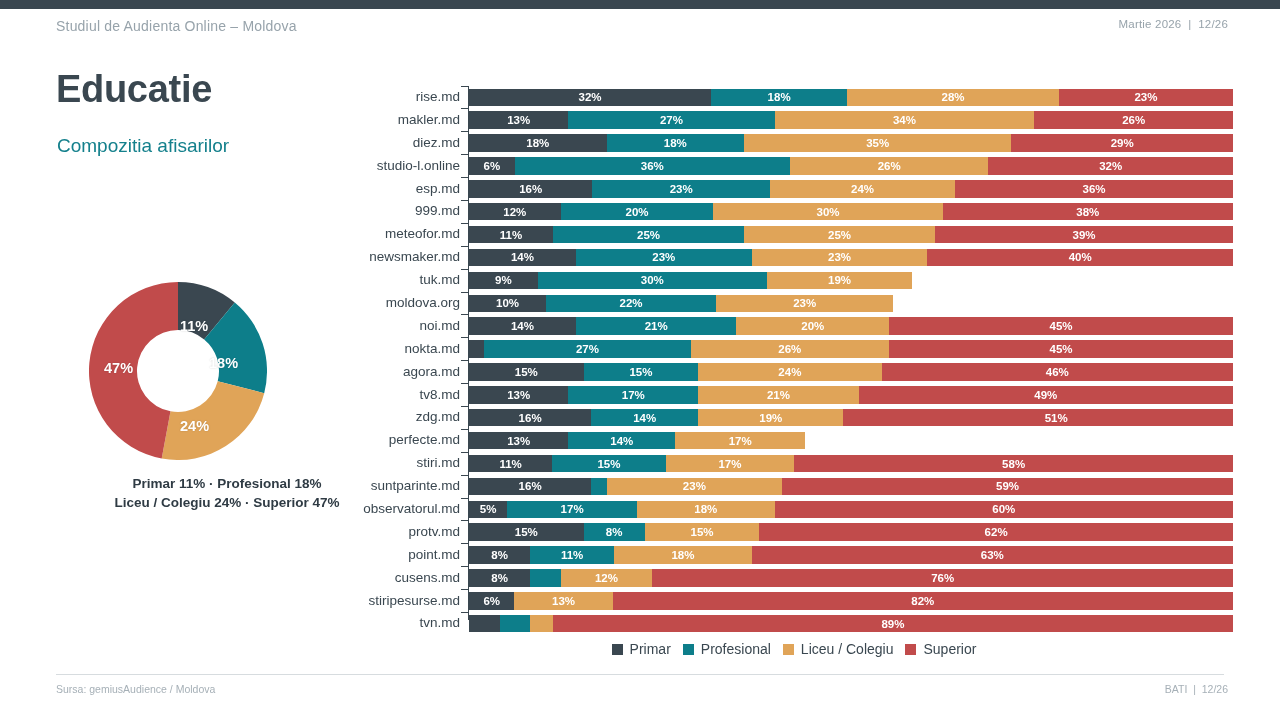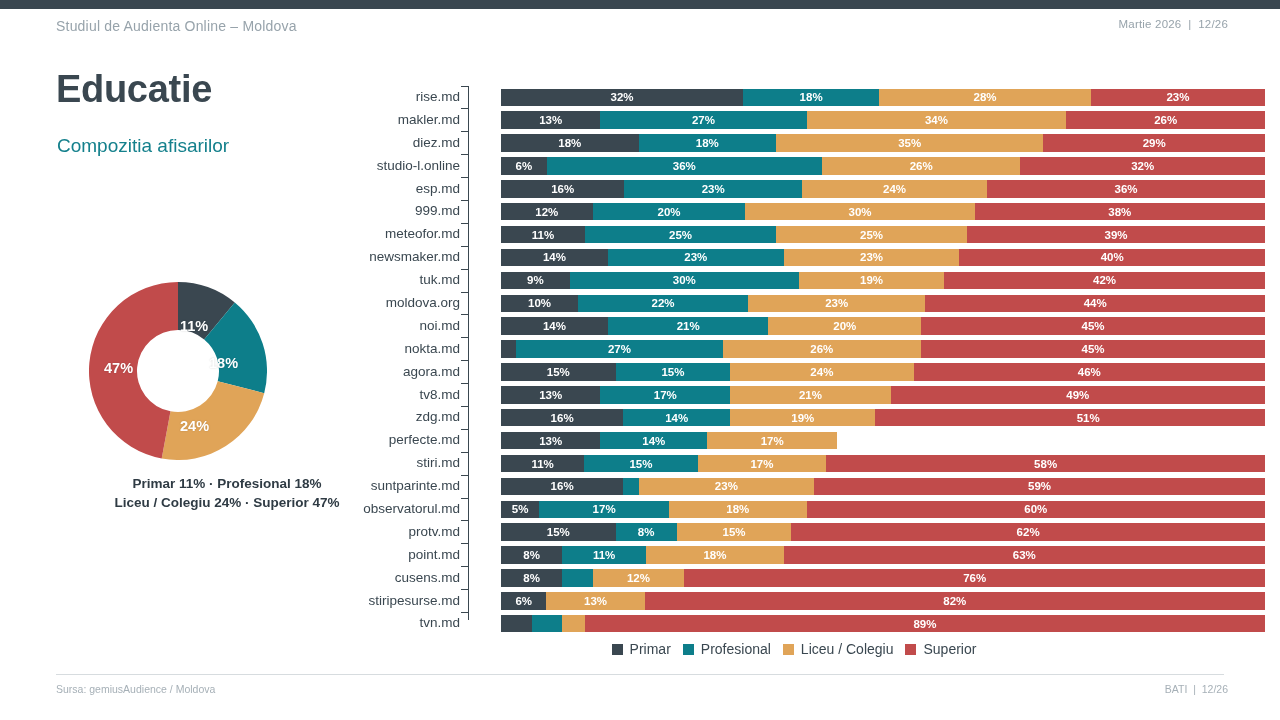--- a/index.html
+++ b/index.html
@@ -67,21 +67,21 @@
     position: absolute; left: 0; top: 0; width: 112px; height: 22.9px;
     line-height: 22.9px; text-align: right;
     font-size: 13.5px; color: #3a4750; white-space: nowrap;
   }
   .tick {
     position: absolute; left: 113px; width: 7px; height: 1px;
     background: #3a4750; top: -0.5px;
   }
   .bar {
     position: absolute; left: 121px; top: 2.5px; height: 17.5px;
-    width: 764px; display: flex; margin-left: 32px;
+    width: 764px; display: flex;
   }
   .seg {
     height: 100%; display: flex; align-items: center; justify-content: center;
     font-size: 11.5px; font-weight: bold; color: #ffffff; overflow: hidden;
     white-space: nowrap;
   }
   .seg.c0 { background: #3a4750; }
   .seg.c1 { background: #0d7e8a; }
   .seg.c2 { background: #e0a458; }
   .seg.c3 { background: #c14b4b; }
@@ -235,31 +235,29 @@
             <div class="seg c3" style="width: 40%;">40%</div>
           </div>
         </div>
         <div class="row">
           <div class="row-label">tuk.md</div>
           <div class="tick"></div>
           <div class="bar">
             <div class="seg c0" style="width: 9%;">9%</div>
             <div class="seg c1" style="width: 30%;">30%</div>
             <div class="seg c2" style="width: 19%;">19%</div>
-            <div class="seg c3" style="width: 42%;">42%</div>
           </div>
         </div>
         <div class="row">
           <div class="row-label">moldova.org</div>
           <div class="tick"></div>
           <div class="bar">
             <div class="seg c0" style="width: 10.101%;">10%</div>
             <div class="seg c1" style="width: 22.2222%;">22%</div>
             <div class="seg c2" style="width: 23.2323%;">23%</div>
-            <div class="seg c3" style="width: 44.4444%;">44%</div>
           </div>
         </div>
         <div class="row">
           <div class="row-label">noi.md</div>
           <div class="tick"></div>
           <div class="bar">
             <div class="seg c0" style="width: 14%;">14%</div>
             <div class="seg c1" style="width: 21%;">21%</div>
             <div class="seg c2" style="width: 20%;">20%</div>
             <div class="seg c3" style="width: 45%;">45%</div>

